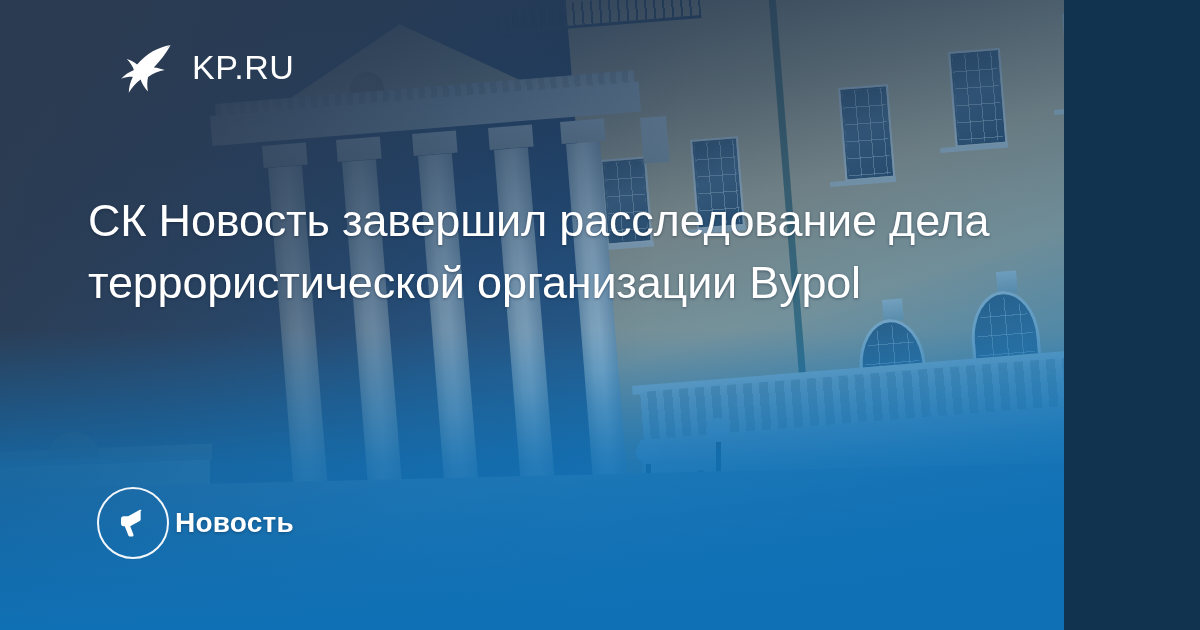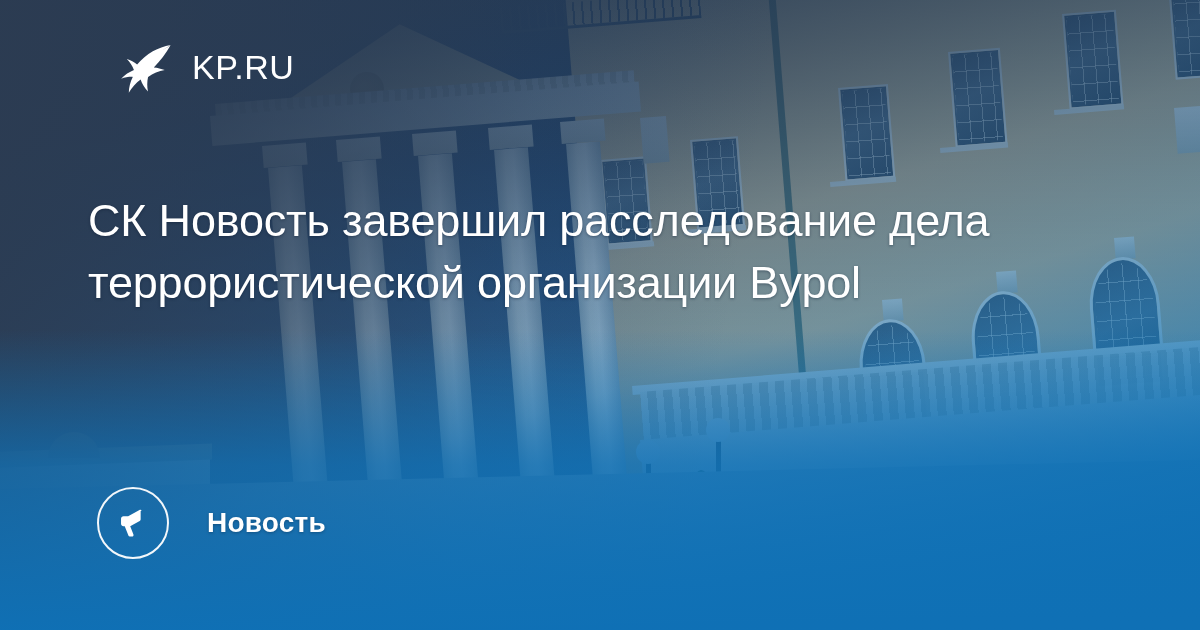--- a/index.html
+++ b/index.html
@@ -1,20 +1,20 @@
 <!DOCTYPE html>
 <html lang="ru"><head>
 <meta charset="utf-8">
 <title>KP.RU news card</title>
 <style>
   html,body{margin:0;padding:0;background:#11334f;}
   *{box-sizing:border-box;}
   .card{
     position:relative;
-    width:1200px;height:630px;
+    width:1064px;height:630px;
     overflow:hidden;
     font-family:"Liberation Sans","DejaVu Sans",sans-serif;
     background:#2e4258;
   }
 
   
   .photo{position:absolute;inset:0;overflow:hidden;}
 
   .sky{
     position:absolute;inset:0;
@@ -250,21 +250,21 @@
   .headline{
     position:absolute;left:88px;top:160px;width:930px;
     color:#ffffff;
     font-size:45px;line-height:62px;font-weight:400;
     letter-spacing:-0.2px;
     text-shadow:0 1px 3px rgba(10,25,45,.42);
   }
 
   .badge{
     position:absolute;left:97px;top:487px;
-    display:flex;align-items:center;gap:38px;
+    display:flex;align-items:center;gap:6px;
   }
   .badge-circle{
     width:72px;height:72px;border-radius:50%;
     border:2px solid rgba(255,255,255,.95);
     display:flex;align-items:center;justify-content:center;
     flex:0 0 auto;
   }
   .badge-label{
     color:#ffffff;font-size:28px;font-weight:700;letter-spacing:.2px;
     text-shadow:0 1px 3px rgba(10,25,45,.35);

